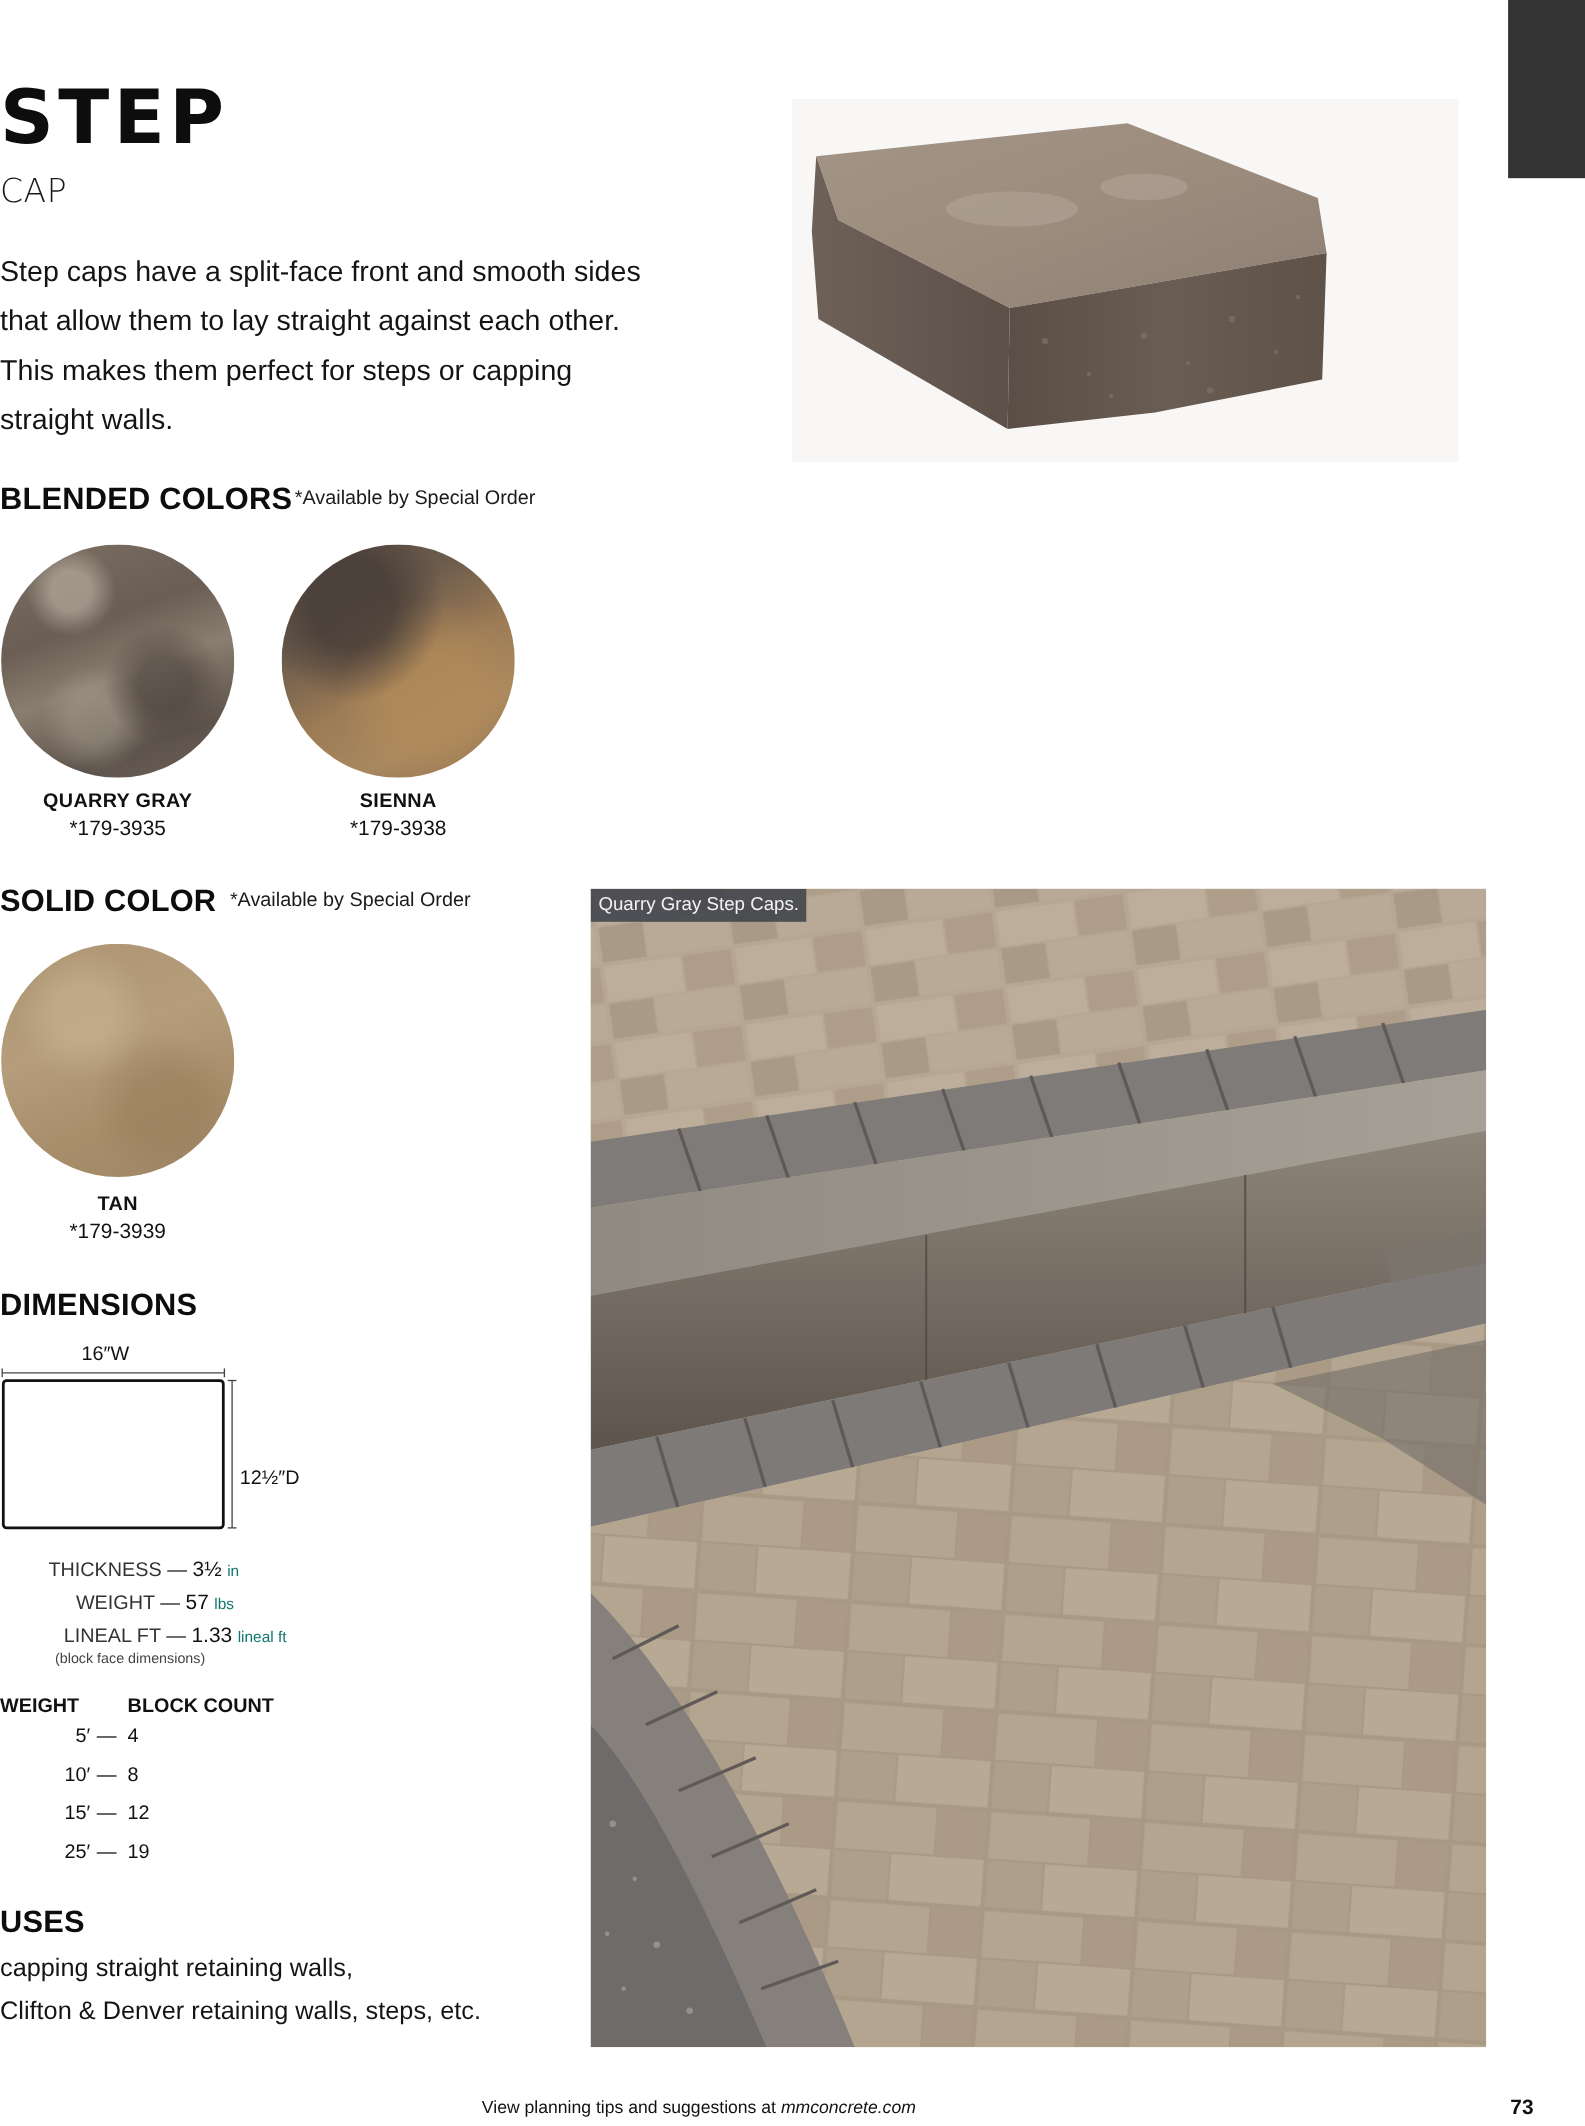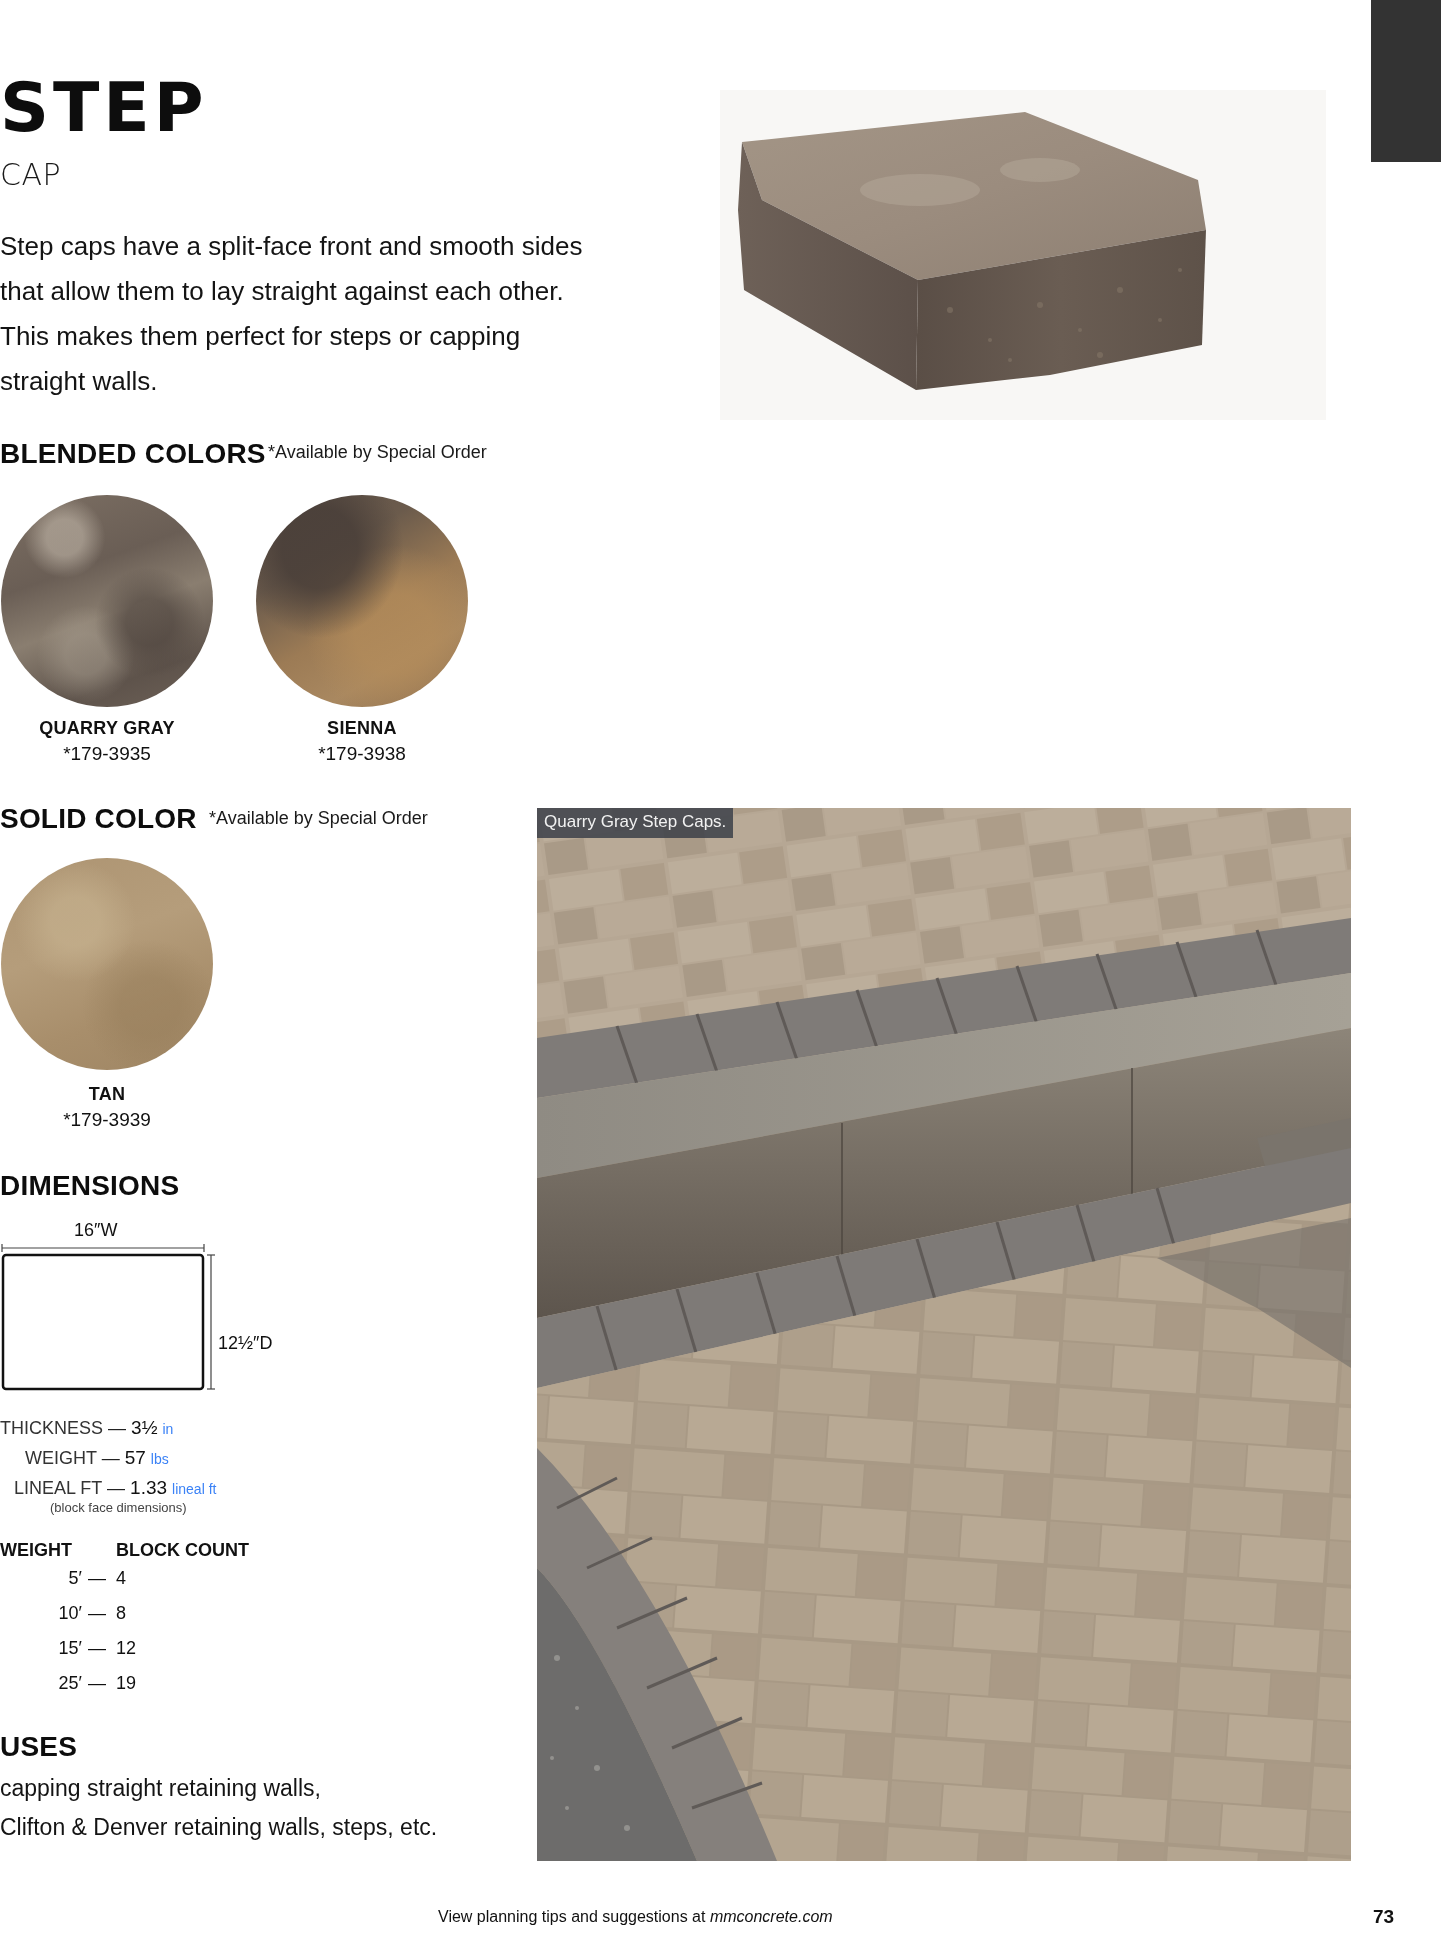--- a/index.html
+++ b/index.html
@@ -43,23 +43,23 @@
       radial-gradient(circle at 70% 70%, rgba(150,125,90,0.5) 0 14%, transparent 32%),
       linear-gradient(160deg, #ad9472 0%, #b59d7b 40%, #a88e6b 70%, #9f8664 100%);
   }
 
   
   .dim-w-label { left: 74px; top: 1220px; font-family: "Liberation Sans", sans-serif; font-size: 18px; color: #111; }
   .dim-d-label { left: 218px; top: 1309px; font-family: "Liberation Sans", sans-serif; font-size: 18px; color: #111; margin-top: 24px; }
   .dim-svg { left: 0; top: 1240px; }
 
   .spec-row { font-family: "Liberation Sans", sans-serif; font-size: 18px; color: #222; white-space: nowrap; }
-  .spec-row .lbl { font-weight: normal; color: #333; }
+  .spec-row .lbl { font-weight: normal; color: #333; margin-left: 44px; }
   .spec-row .val { color: #111; font-size: 19px; }
-  .spec-row .unit { font-size: 14px; color: #3b82f6; }
+  .spec-row .unit { font-size: 14px; color: #0f766e; }
   .spec-note { font-family: "Liberation Sans", sans-serif; font-size: 13px; color: #444; }
 
   .bc-h { font-family: "Liberation Sans", sans-serif; font-weight: bold; font-size: 18px; color: #111; }
   .bc-len { width: 82px; text-align: right; font-family: "Liberation Sans", sans-serif; font-size: 18px; color: #111; }
   .bc-dash { font-family: "Liberation Sans", sans-serif; font-size: 18px; color: #111; }
   .bc-cnt { font-family: "Liberation Sans", sans-serif; font-size: 18px; color: #111; }
 
   .uses-text { font-family: "Liberation Sans", sans-serif; font-size: 23px; line-height: 39px; color: #141414; }
 
   

